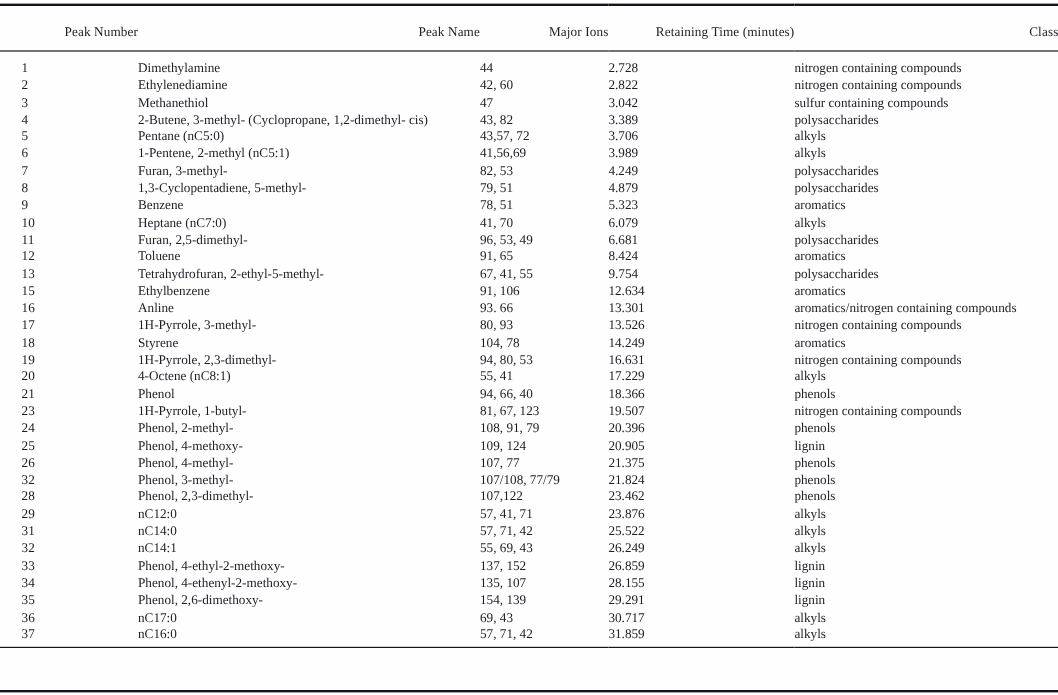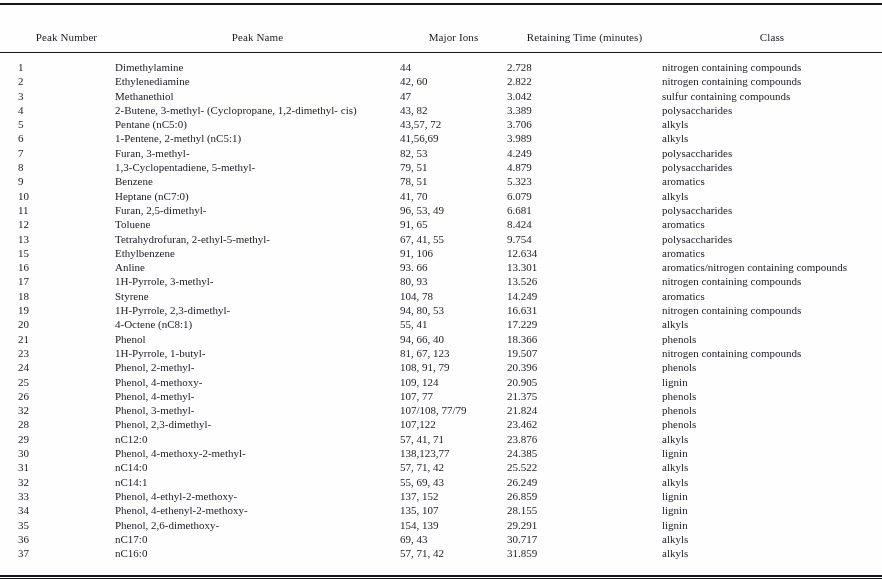--- a/index.html
+++ b/index.html
@@ -29,41 +29,41 @@
     font-size: 11px;
     color: #1c1c26;
   }
   col.c1 { width: 115px; }
   col.c2 { width: 285px; }
   col.c3 { width: 107px; }
   col.c4 { width: 155px; }
   col.c5 { width: 220px; }
   thead th {
     font-weight: normal;
-    text-align: center;
+    text-align: right;
     vertical-align: middle;
-    padding: 26px 0 9px 0;
+    padding: 16px 0 9px 0;
     border-bottom: 1px solid #15151f;
     font-size: 11px;
     letter-spacing: 0.1px;
     white-space: nowrap;
     margin-top: 16px;
   }
   thead th:first-child { padding-left: 18px; }
   tbody td {
     padding: 0;
     line-height: 14.3px;
     height: 14.3px;
     white-space: nowrap;
     overflow: hidden;
     vertical-align: top;
   }
   tbody td:first-child { padding-left: 18px; }
   tbody tr:first-child td { padding-top: 7px; }
-  tbody tr:last-child td { padding-bottom: 18px; }
+  tbody tr:last-child td { padding-bottom: 3px; }
   .bottom-rule {
     position: absolute;
     left: 0;
     bottom: 2px;
     width: 882px;
     border-top: 2px solid #15151f;
   }
 </style>
 </head>
 <body>
@@ -270,27 +270,20 @@
           <td>phenols</td>
         </tr>
         <tr>
           <td>29</td>
           <td>nC12:0</td>
           <td>57, 41, 71</td>
           <td>23.876</td>
           <td>alkyls</td>
         </tr>
         <tr>
-          <td>30</td>
-          <td>Phenol, 4-methoxy-2-methyl-</td>
-          <td>138,123,77</td>
-          <td>24.385</td>
-          <td>lignin</td>
-        </tr>
-        <tr>
           <td>31</td>
           <td>nC14:0</td>
           <td>57, 71, 42</td>
           <td>25.522</td>
           <td>alkyls</td>
         </tr>
         <tr>
           <td>32</td>
           <td>nC14:1</td>
           <td>55, 69, 43</td>

